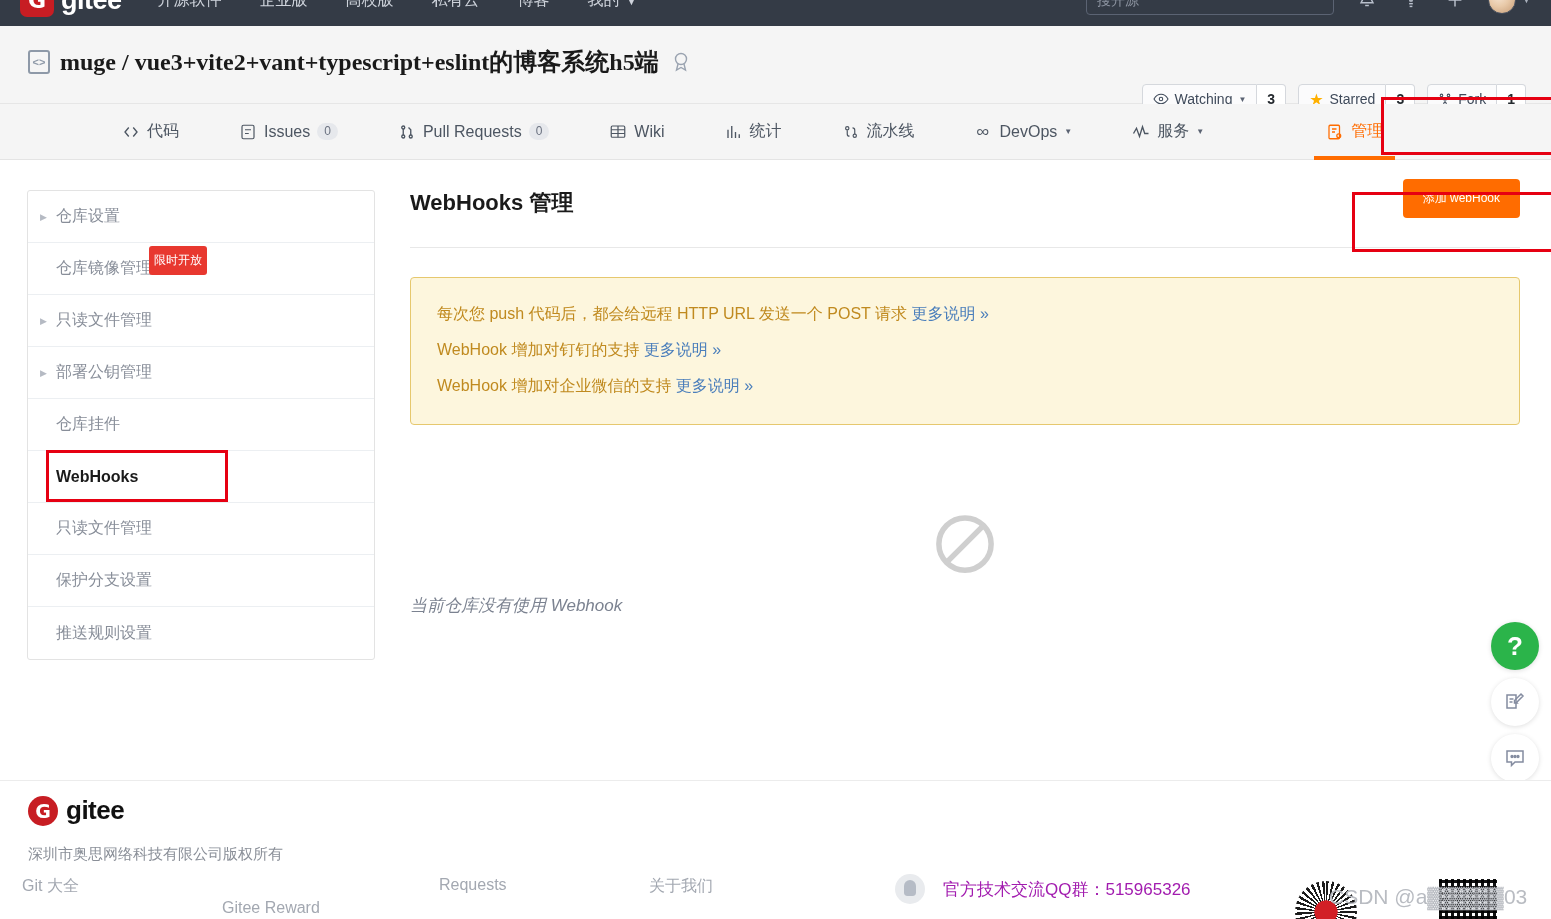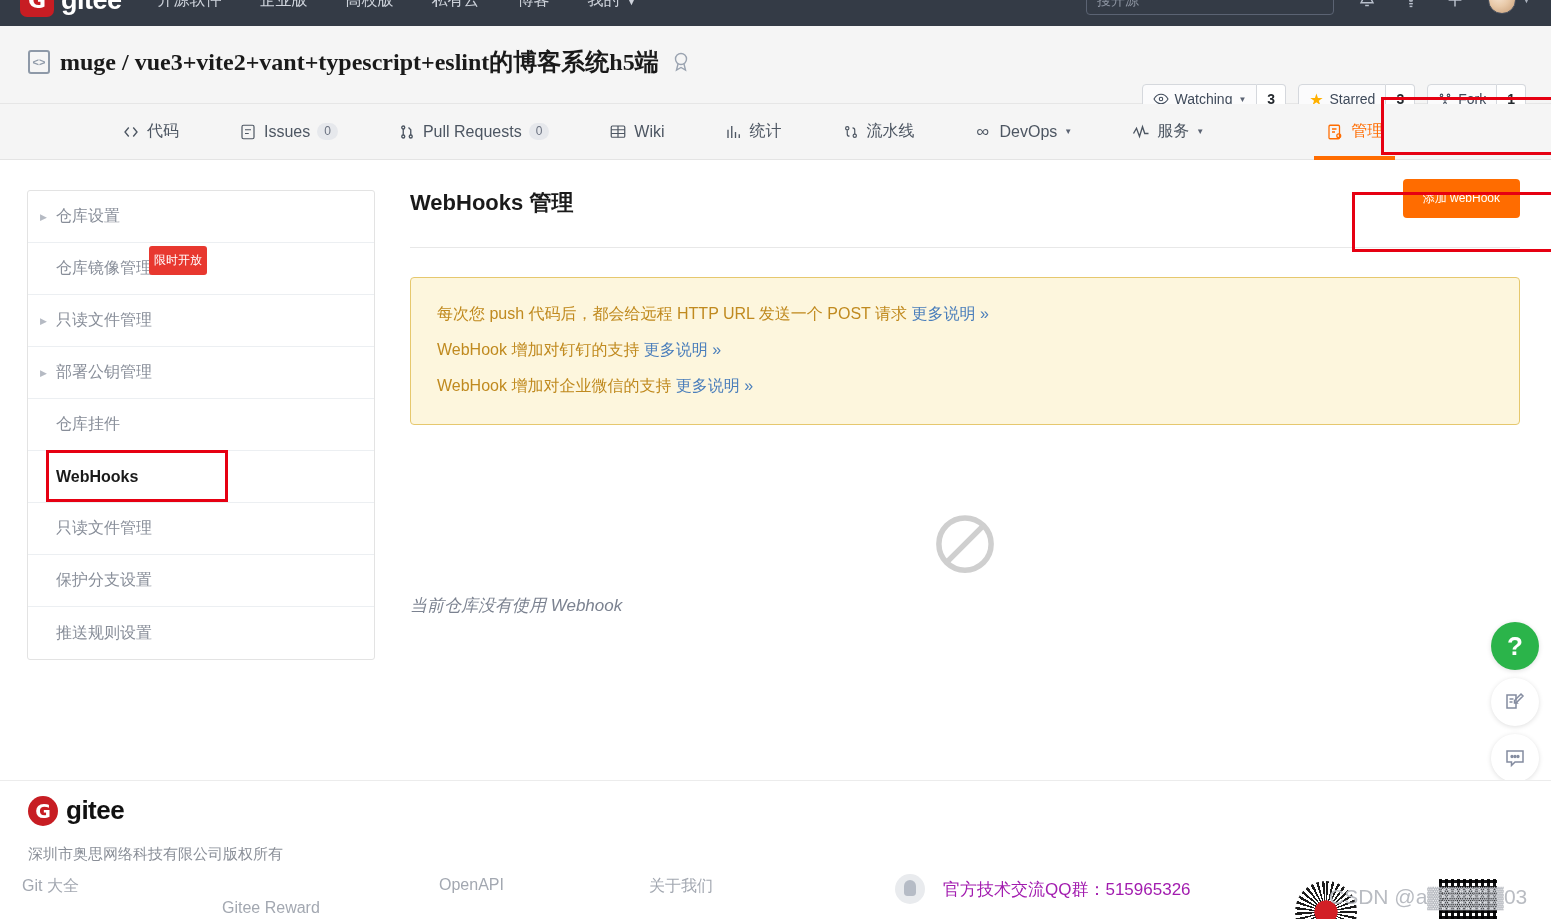--- a/index.html
+++ b/index.html
@@ -440,21 +440,21 @@
 
 <div class="footer">
   <div class="foot-brand">
     <div class="foot-mark">G</div>
     <div class="foot-name">gitee</div>
   </div>
   <div class="foot-copy">深圳市奥思网络科技有限公司版权所有</div>
   <div class="foot-links">
     <div class="foot-link" style="width:200px;">Git 大全</div>
     <div class="foot-link" style="width:217px;margin-top:23px;">Gitee Reward</div>
-    <div class="foot-link" style="width:210px;">OpenAPI</div>
+    <div class="foot-link" style="width:210px;">Requests</div>
     <div class="foot-link">关于我们</div>
   </div>
   <div class="foot-qq">
     <div class="qq-bubble"></div>
     <div class="foot-qq-text">官方技术交流QQ群：515965326</div>
   </div>
   <div class="qr-zone">
     <div class="qr-sun"></div>
     <div class="qr-code"></div>
     <div class="watermark">CSDN @a▓▓▓▓▓03</div>

